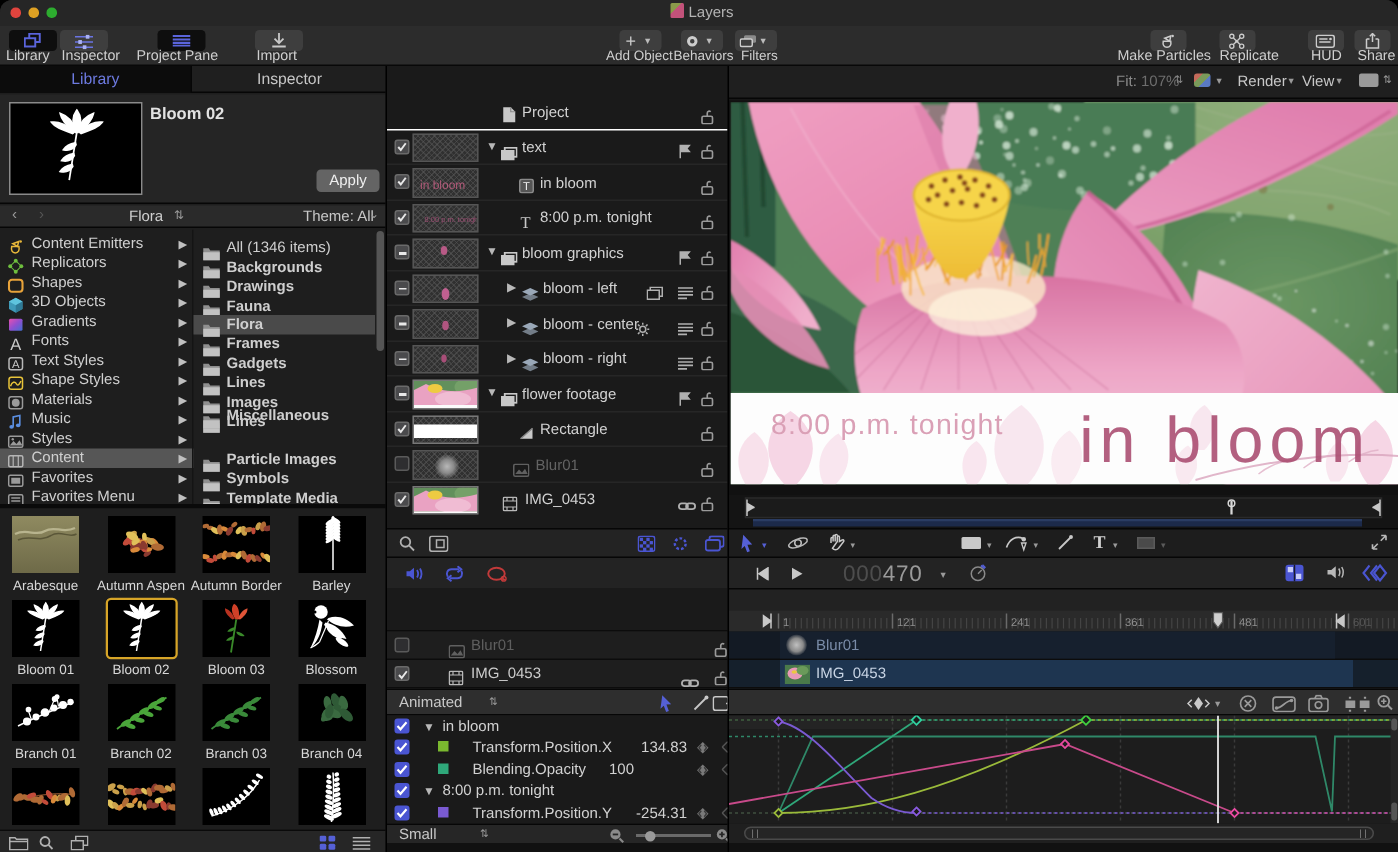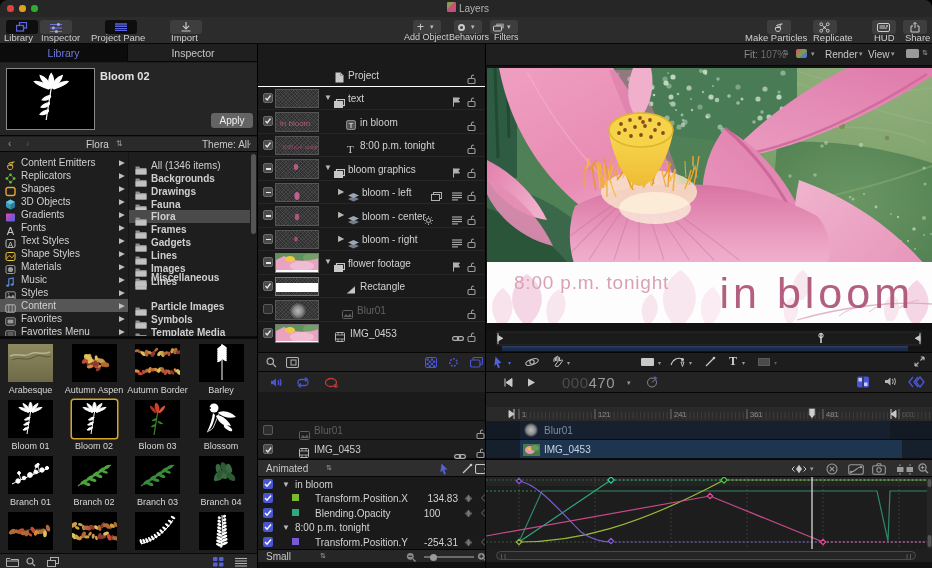--- a/index.html
+++ b/index.html
@@ -1156,21 +1156,21 @@
           <path d="M3.5,2.5 L2,4.5 L3.5,6.5 M5.5,2.5 L7,4.5 L5.5,6.5" stroke="#3a3a3a" fill="none" stroke-width="0.9"></path>
         </svg>
         <span class="ab" style="left:224px;top:18px;width:6px;height:6px;border:1px solid #555;border-radius:1px;transform:rotate(45deg)"></span>
         <span class="ab" style="left:5px;top:31px;width:10px;height:10px;background:#4a55d2;border-radius:2px">
           <svg width="10" height="10" viewBox="0 0 10 10" style="position:absolute;left:0;top:0">
             <polyline points="2,5 4,7.2 8,2.5" fill="none" stroke="#fff" stroke-width="1.4"></polyline>
           </svg>
         </span>
         <span class="ab" style="left:34px;top:32px;width:7px;height:7px;background:#2fa87a"></span>
         <span class="ab" style="left:57px;top:31px;font-size:10px;color:#d2d2d2">Blending.Opacity</span>
-        <span class="ab" style="left:148px;top:31px;width:52px;text-align:center;font-size:10px;color:#d2d2d2">100</span>
+        <span class="ab" style="left:148px;top:31px;width:52px;text-align:left;font-size:10px;color:#d2d2d2">100</span>
         <svg class="ab" style="left:206px;top:32px" width="9" height="9" viewBox="0 0 9 9">
           <path d="M4.5,0.7 L8.3,4.5 L4.5,8.3 L0.7,4.5 Z" fill="#7a7a7a"></path>
           <path d="M3.5,2.5 L2,4.5 L3.5,6.5 M5.5,2.5 L7,4.5 L5.5,6.5" stroke="#3a3a3a" fill="none" stroke-width="0.9"></path>
         </svg>
         <span class="ab" style="left:224px;top:33px;width:6px;height:6px;border:1px solid #555;border-radius:1px;transform:rotate(45deg)"></span>
         <span class="ab" style="left:5px;top:45px;width:10px;height:10px;background:#4a55d2;border-radius:2px">
           <svg width="10" height="10" viewBox="0 0 10 10" style="position:absolute;left:0;top:0">
             <polyline points="2,5 4,7.2 8,2.5" fill="none" stroke="#fff" stroke-width="1.4"></polyline>
           </svg>
         </span>

